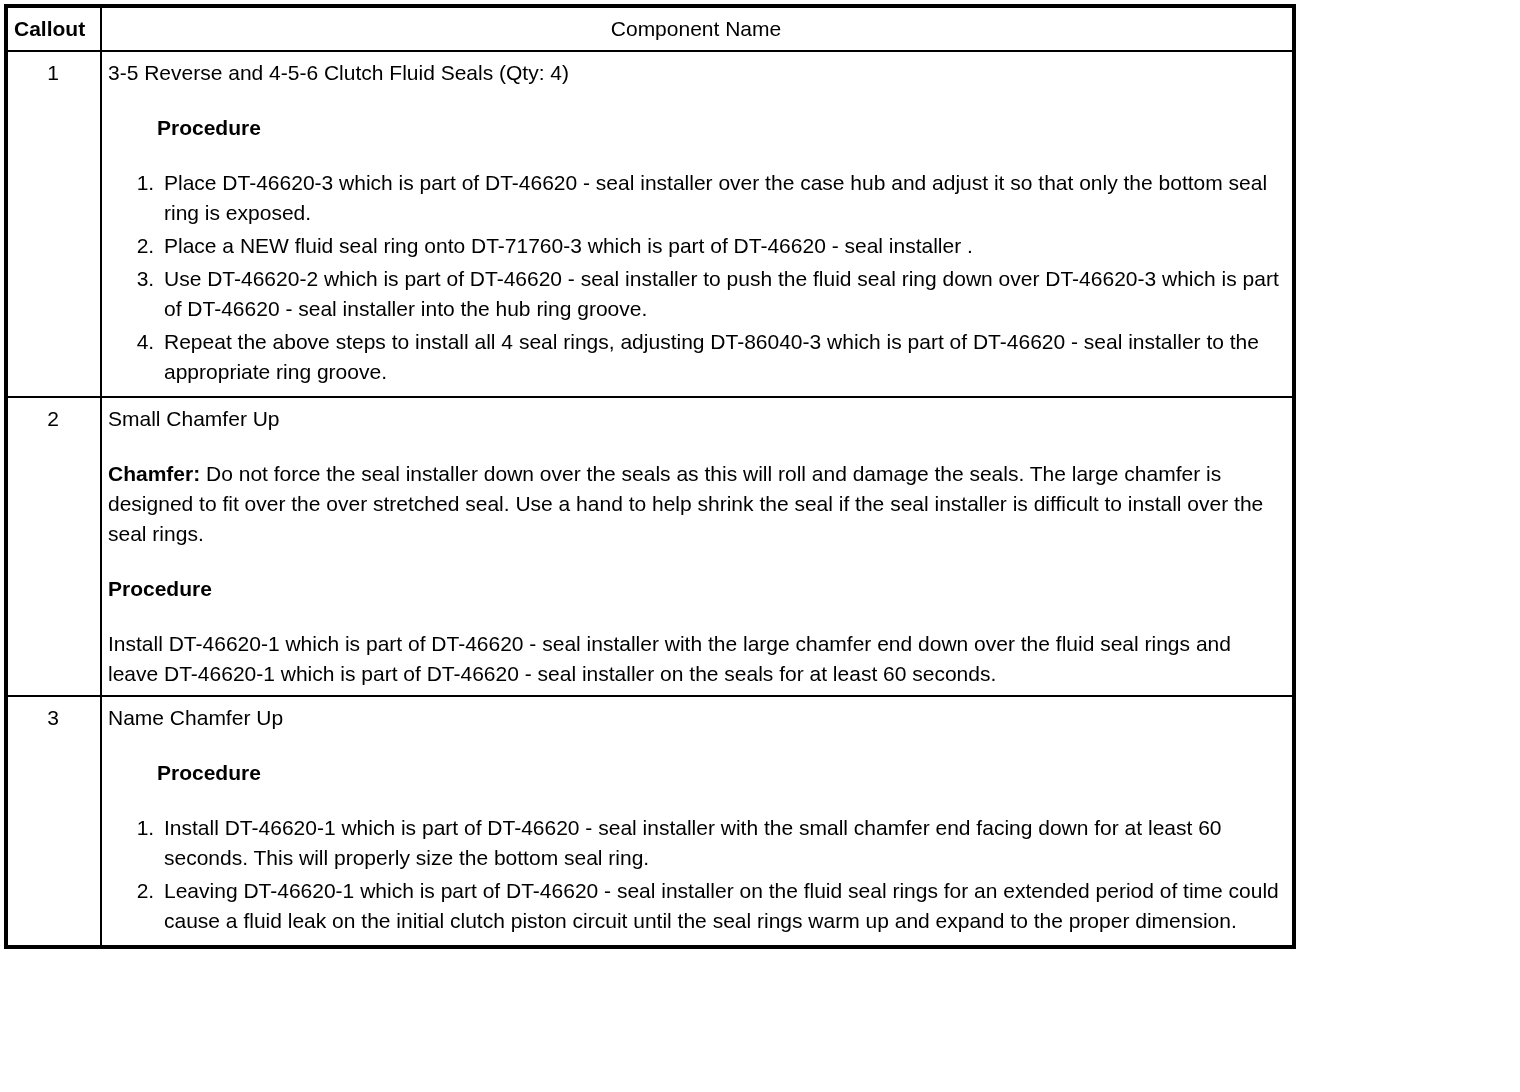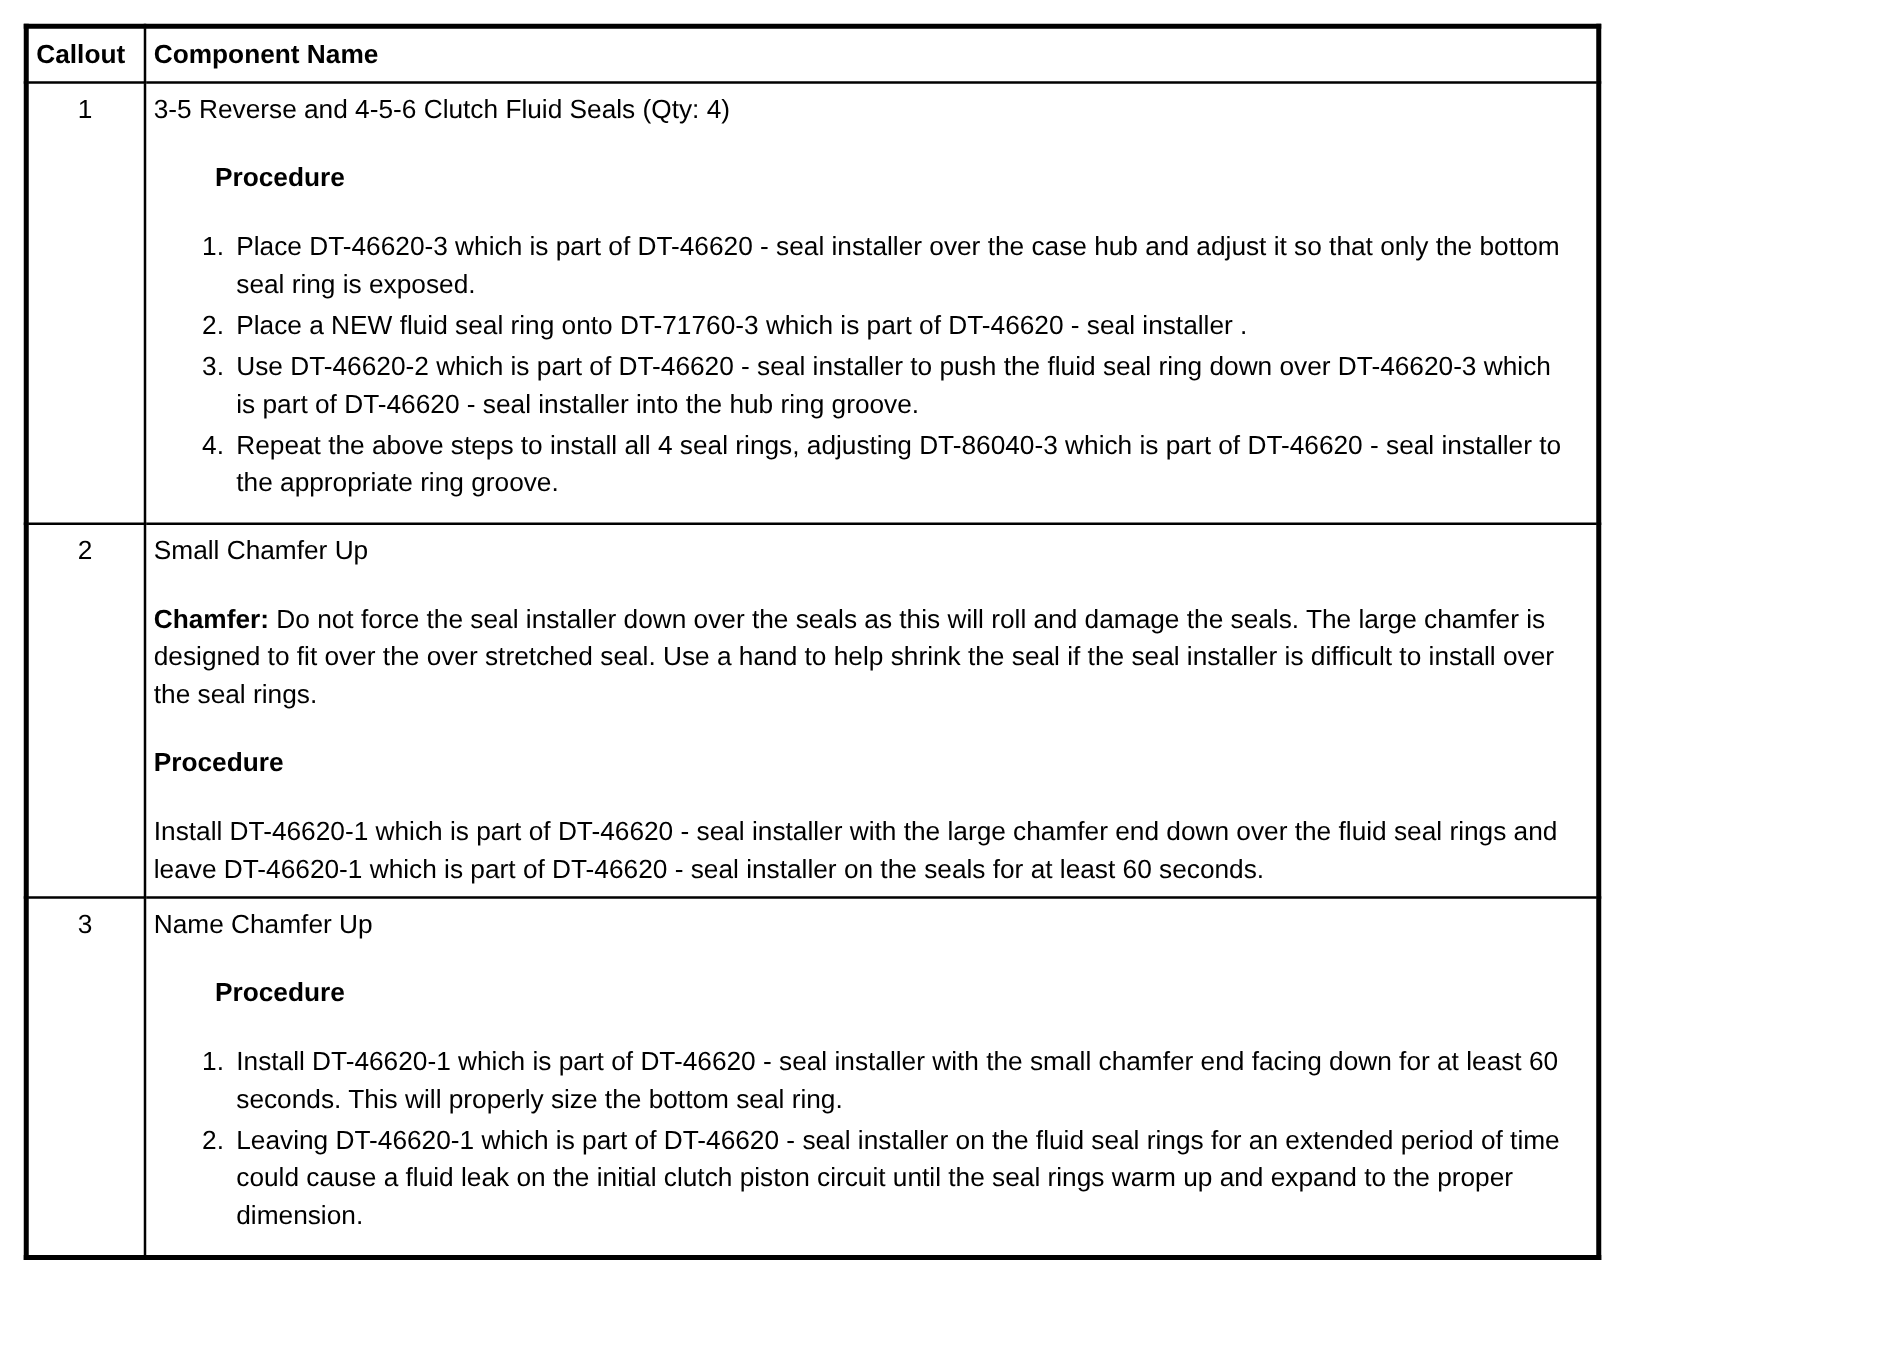--- a/index.html
+++ b/index.html
@@ -8,21 +8,21 @@
     padding: 0;
     background: #ffffff;
     color: #000000;
     font-family: "Liberation Sans", sans-serif;
     font-size: 21px;
     line-height: 1.43;
   }
   .page {
     width: 1300px;
     height: 1092px;
-    padding: 19px;
+    padding: 4px;
     background: #ffffff;
   }
   table.doc-table {
     width: 100%;
     border-collapse: collapse;
     table-layout: fixed;
     border: 4px solid #000000;
   }
   table.doc-table th,
   table.doc-table td {
@@ -31,22 +31,22 @@
     padding: 6px 8px 6px 6px;
   }
   col.callout-col { width: 95px; }
   th.callout-header {
     text-align: left;
     font-weight: bold;
     padding: 5px 4px;
     white-space: nowrap;
   }
   th.name-header {
-    text-align: left;
-    font-weight: bold;
+    text-align: center;
+    font-weight: normal;
     padding: 5px 4px;
   }
   td.special-cell {
     padding: 8px 6px 10px 4px;
     min-height: 150px;
   }
   td.callout-cell {
     text-align: center;
     vertical-align: middle;
     padding: 4px;
@@ -57,21 +57,21 @@
   .row-1 td { height: 345px; }
   .row-2 td { height: 297px; }
   .row-3 td { height: 245px; }
   .special-row td { height: 152px; }
 
   p { margin: 0; }
   p + p, .block + .block { margin-top: 25px; }
   .bold { font-weight: bold; }
   .procedure-indent { margin-left: 49px; }
   ol.steps {
-    margin: 10px;
+    margin: 0;
     padding: 0 0 0 52px;
   }
   ol.steps li {
     margin: 0 0 3px 0;
     padding-left: 4px;
   }
 </style>
 </head>
 <body>
 

